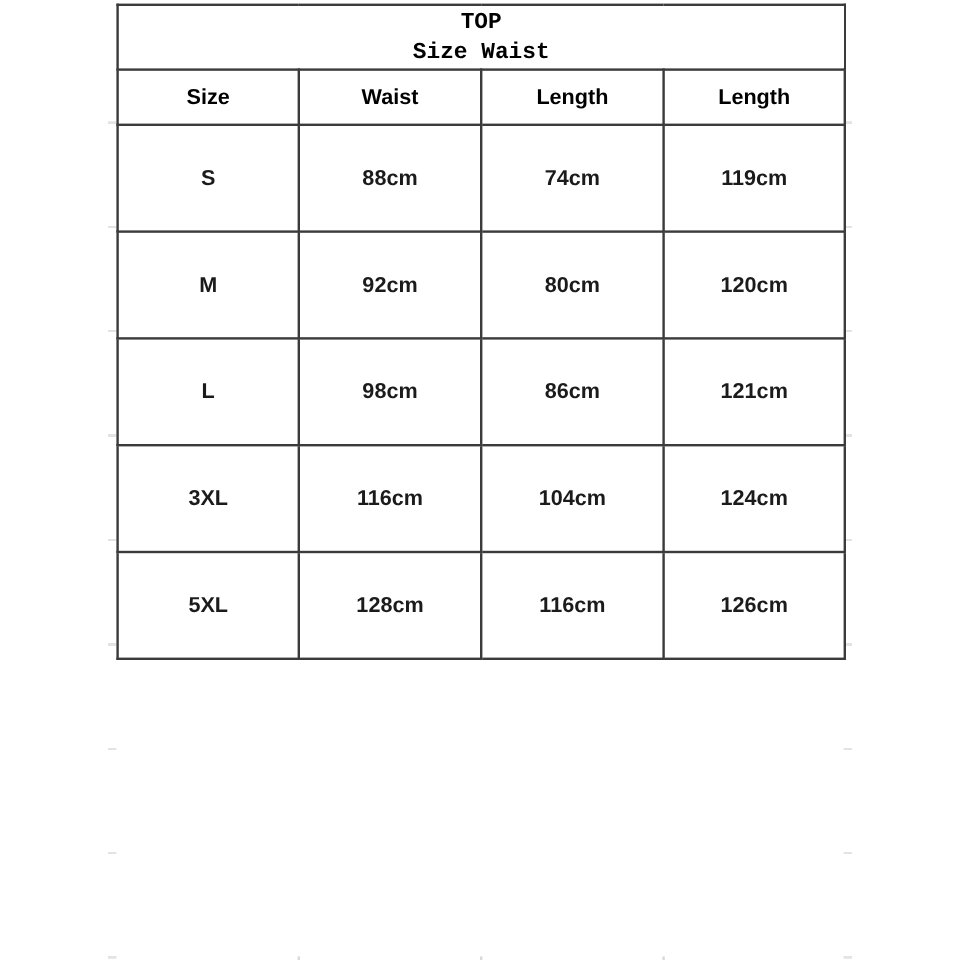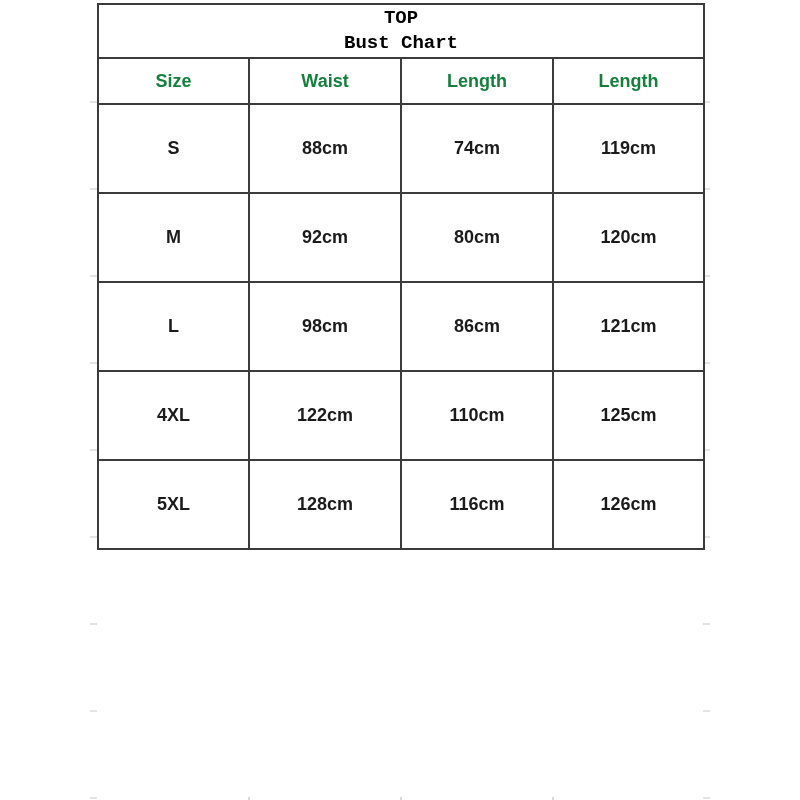--- a/index.html
+++ b/index.html
@@ -39,21 +39,21 @@
     font-size: 19px;
     line-height: 25px;
     color: #000000;
     position: relative;
   }
   tr.header-row th {
     height: 44px;
     font-family: "Liberation Sans", sans-serif;
     font-weight: 700;
     font-size: 18px;
-    color: #15803d;
+    color: #000000;
   }
   tr.data-row td, tr.data-row th {
     height: 87px;
     font-family: "Liberation Sans", sans-serif;
     font-weight: 700;
     font-size: 18px;
     color: #1b1b1b;
   }
   
   .stub-col {
@@ -109,21 +109,21 @@
     <colgroup>
       <col style="width:151px">
       <col style="width:152px">
       <col style="width:152px">
       <col style="width:151px">
     </colgroup>
     <thead>
       <tr class="title-row">
         <td colspan="4">
           <div>TOP</div>
-          <div>Bust Chart</div>
+          <div>Size Waist</div>
         </td>
       </tr>
       <tr class="header-row">
         <th>Size</th>
         <th>Waist</th>
         <th>Length</th>
         <th>Length</th>
       </tr>
     </thead>
     <tbody>
@@ -139,24 +139,24 @@
         <td>80cm</td>
         <td>120cm</td>
       </tr>
       <tr class="data-row">
         <th scope="row">L</th>
         <td>98cm</td>
         <td>86cm</td>
         <td>121cm</td>
       </tr>
       <tr class="data-row">
-        <th scope="row">4XL</th>
-        <td>122cm</td>
-        <td>110cm</td>
-        <td>125cm</td>
+        <th scope="row">3XL</th>
+        <td>116cm</td>
+        <td>104cm</td>
+        <td>124cm</td>
       </tr>
       <tr class="data-row">
         <th scope="row">5XL</th>
         <td>128cm</td>
         <td>116cm</td>
         <td>126cm</td>
       </tr>
     </tbody>
   </table>
 </div>

